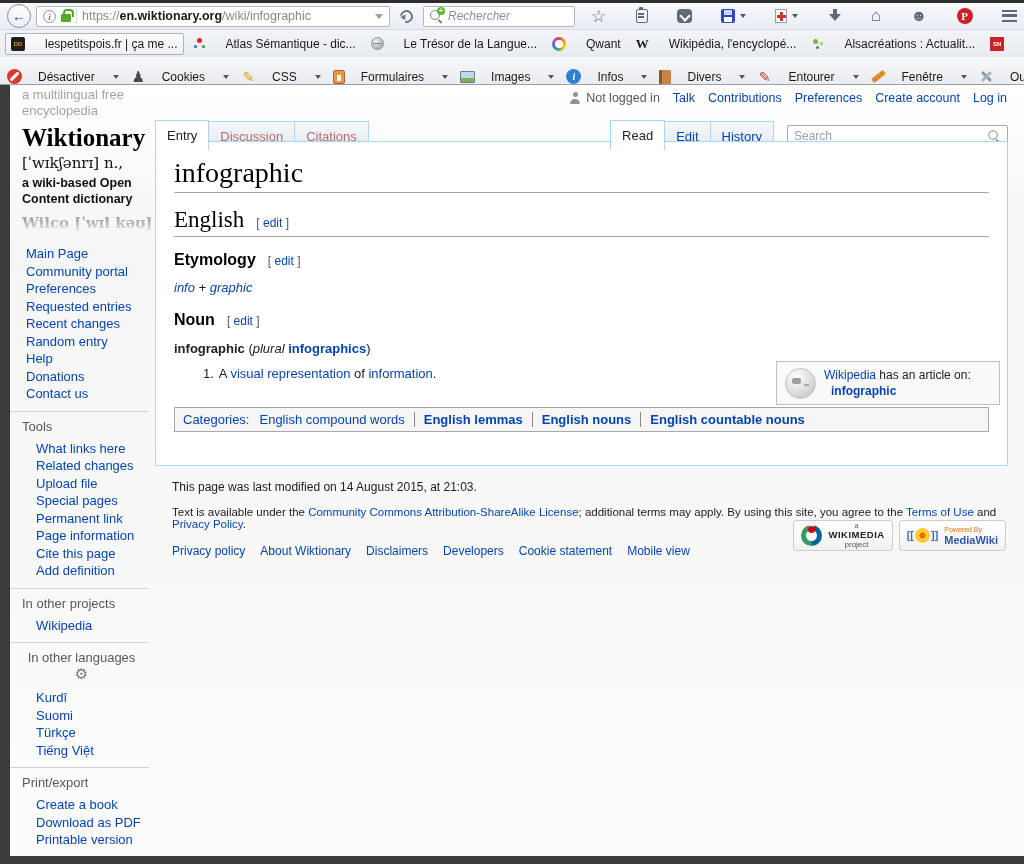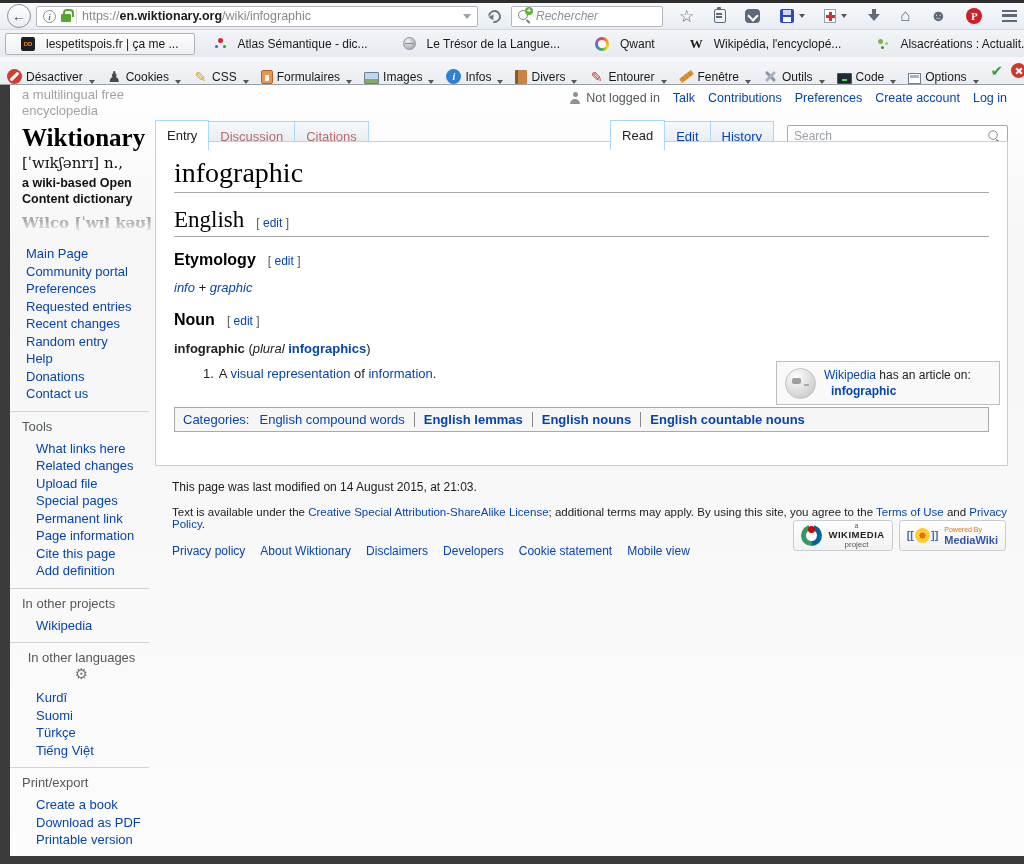--- a/index.html
+++ b/index.html
@@ -11,21 +11,21 @@
   .top-edge { height:3px; background:#2e2e2e; }
   .bottom-edge { position:absolute; left:0; bottom:0; width:100%; height:8px; background:#3b3b3b; }
 
   
   .nav-row { height:27px; background:linear-gradient(#f7f8fa,#e9edf3); border-bottom:1px solid #d6dae0;
              display:flex; align-items:center; padding:0 7px; }
   .back-btn { width:24px; height:24px; border-radius:50%; border:1px solid #8a9099;
               background:linear-gradient(#fff,#e9edf2); display:flex; align-items:center; justify-content:center;
               margin-right:5px; flex:none; }
   .back-btn::before { content:"←"; font-size:14px; font-weight:bold; color:#474d56; line-height:1; }
-  .urlbar { width:442px; height:21px; background:#fff; border:1px solid #b4b8be; border-radius:2px;
+  .urlbar { width:354px; height:21px; background:#fff; border:1px solid #b4b8be; border-radius:2px;
             display:flex; align-items:center; padding:0 6px; gap:5px; flex:none; font-size:12.5px; }
   .info-i { width:13px; height:13px; border-radius:50%; border:1px solid #8a8f98; position:relative; flex:none; }
   .info-i::before { content:"i"; position:absolute; left:0; right:0; top:0; bottom:0; text-align:center;
                     font:italic bold 9px/12px "Liberation Serif",serif; color:#6b7078; }
   .lock { width:10px; height:8px; background:#57a62e; border-radius:1px; position:relative; margin-top:4px; flex:none; }
   .lock::before { content:""; position:absolute; top:-5px; left:1.5px; width:7px; height:6px;
                   border:2px solid #57a62e; border-bottom:none; border-radius:4px 4px 0 0; }
   .url-sep { width:1px; height:15px; background:#d4d7db; }
   .url-text { white-space:nowrap; overflow:hidden; }
   .url-proto { color:#888; }
@@ -74,21 +74,21 @@
   .home::before { content:"⌂"; font-size:17px; color:#5f6a78; font-weight:bold; }
   .chat::before { content:"☻"; font-size:16px; color:#5f6a78; }
   .pin { width:16px; height:16px; border-radius:50%; background:#cb2027; color:#fff; text-align:center;
          font:bold 11px/16px "Liberation Serif",serif; }
   .burger { width:15px; height:12px; border-top:2.5px solid #5f6a78; border-bottom:2.5px solid #5f6a78; position:relative; }
   .burger::before { content:""; position:absolute; top:2.2px; left:0; right:0; height:2.5px; background:#5f6a78; }
 
   
   .bookmarks-row { height:27px; background:linear-gradient(#f2f4f7,#e7ebf0); display:flex; align-items:center;
                    padding:0 5px; gap:3px; font-size:12px; color:#1a1a1a; }
-  .bm { display:flex; align-items:center; gap:11px; padding:3px 15px; border:1px solid transparent; white-space:nowrap;justify-content:space-between; }
+  .bm { display:flex; align-items:center; gap:20px; padding:3px 5px; border:1px solid transparent; white-space:nowrap;justify-content:space-between; }
   .bm.pressed { border:1px solid #aeb3ba; border-radius:2px; background:linear-gradient(#fdfdfd,#edeff2); }
   .fav-dd { width:14px; height:14px; background:#1e1e1e; color:#e8891a; font:bold 6px/14px "Liberation Sans",sans-serif;
             text-align:center; border-radius:2px; }
   .fav-atlas { position:relative; width:13px; height:13px; }
   .fav-atlas::before { content:""; position:absolute; left:4px; top:1px; width:5px; height:5px; border-radius:50%;
                        background:#d23; box-shadow:-4px 6px 0 -1px #36c, 4px 6px 0 -1px #2a2; }
   .fav-globe { width:13px; height:13px; border-radius:50%; border:1px solid #8f959c;
                background:radial-gradient(circle at 35% 30%, #f0f0f0, #a9afb6 75%); position:relative; }
   .fav-globe::before { content:""; position:absolute; left:1px; right:1px; top:5px; height:1px; background:#888d93; }
   .fav-q { width:14px; height:14px; border-radius:50%;
@@ -97,21 +97,21 @@
   .fav-w { font:bold 13px/13px "Liberation Serif",serif; color:#1a1a1a; }
   .fav-alsa { position:relative; width:13px; height:13px; }
   .fav-alsa::before { content:""; position:absolute; left:2px; top:2px; width:5px; height:5px; border-radius:50%;
                       background:#7ab648; box-shadow:6px 2px 0 -1px #9acd5a, 2px 6px 0 -1px #558b2f; }
   .fav-sn { width:14px; height:14px; background:#cc2222; color:#fff; font:bold 6px/14px "Liberation Sans",sans-serif;
             text-align:center; }
 
   
   .devbar-row { height:28px; background:linear-gradient(#f6f7f9,#e9ecf0); border-bottom:1px solid #9aa0a6;
                 display:flex; align-items:center; padding:0 7px; gap:12px; font-size:12px; color:#1a1a1a; }
-  .dev { display:flex; align-items:flex-end; gap:4px; white-space:nowrap;margin-top:12px; }
+  .dev { display:flex; align-items:center; gap:16px; white-space:nowrap;margin-top:12px; }
   .di { width:15px; height:15px; display:inline-flex; align-items:center; justify-content:center; position:relative; flex:none; }
   .di-disable { background:#d63b2f; border-radius:50%; }
   .di-disable::before { content:""; width:11px; height:3px; background:#fff; transform:rotate(-45deg); border-radius:1px; }
   .di-cookies::before { content:"♟"; font-size:15px; color:#4a4a4a; }
   .di-css::before { content:"✎"; font-size:14px; color:#d9a514; }
   .di-form { width:12px; height:14px; background:#e8964a; border:1px solid #b5651d; border-radius:2px; }
   .di-form::before { content:""; position:absolute; inset:4px 3px 2px 3px; background:#fff; }
   .di-img { width:15px; height:12px; border:1px solid #6f7d8c; border-radius:1px;
             background:linear-gradient(180deg,#bcd8f0 55%,#7fae5e 55%); }
   .di-info { background:#2f7fd4; border-radius:50%; }
@@ -490,21 +490,21 @@
         <a class="blue cat-label">Categories:</a>
         <a class="blue cat-item">English compound words</a>
         <a class="blue cat-item">English lemmas</a>
         <a class="blue cat-item">English nouns</a>
         <a class="blue cat-item">English countable nouns</a>
       </div>
     </main>
 
     <div class="wfooter">
       <div class="f-lastmod">This page was last modified on 14 August 2015, at 21:03.</div>
-      <div class="f-license"><span>Text is available under the </span><a class="blue">Creative Special Attribution-ShareAlike License</a><span>; additional terms may apply. By using this site, you agree to the </span><a class="blue">Terms of Use</a><span> and </span><a class="blue">Privacy Policy</a><span>.</span></div>
+      <div class="f-license"><span>Text is available under the </span><a class="blue">Community Commons Attribution-ShareAlike License</a><span>; additional terms may apply. By using this site, you agree to the </span><a class="blue">Terms of Use</a><span> and </span><a class="blue">Privacy Policy</a><span>.</span></div>
       <div class="f-links">
         <a class="blue">Privacy policy</a>
         <a class="blue">About Wiktionary</a>
         <a class="blue">Disclaimers</a>
         <a class="blue">Developers</a>
         <a class="blue">Cookie statement</a>
         <a class="blue">Mobile view</a>
       </div>
       <div class="badges">
         <div class="badge">

